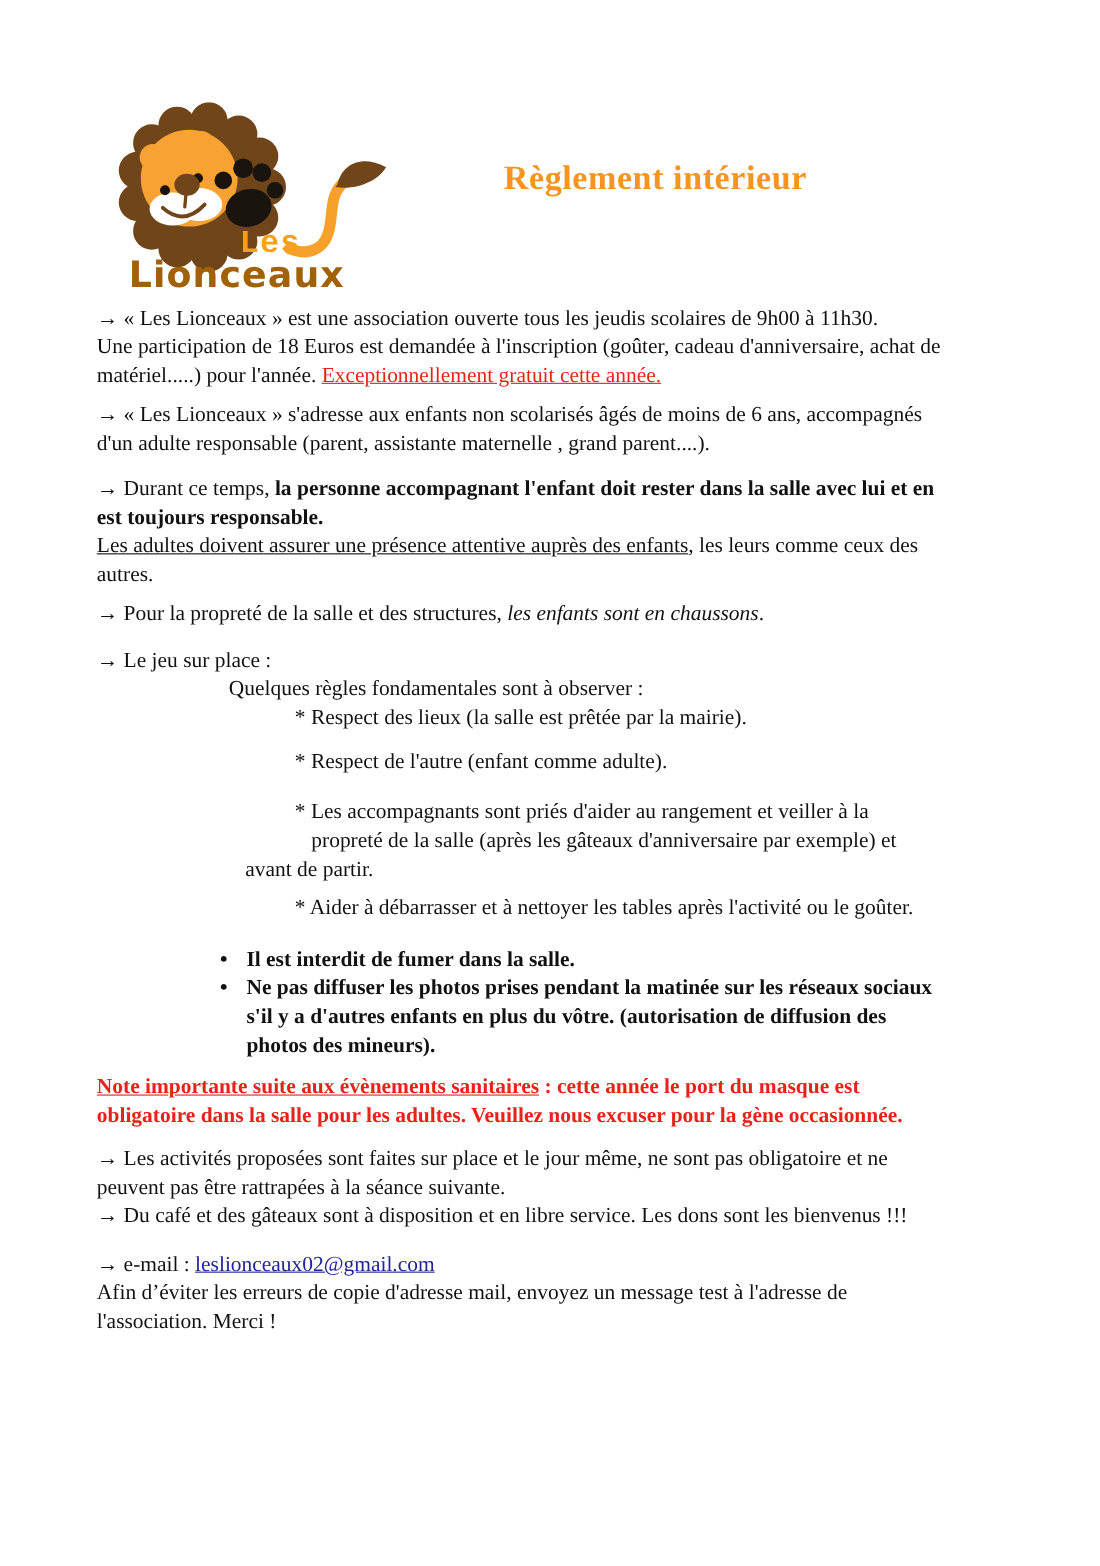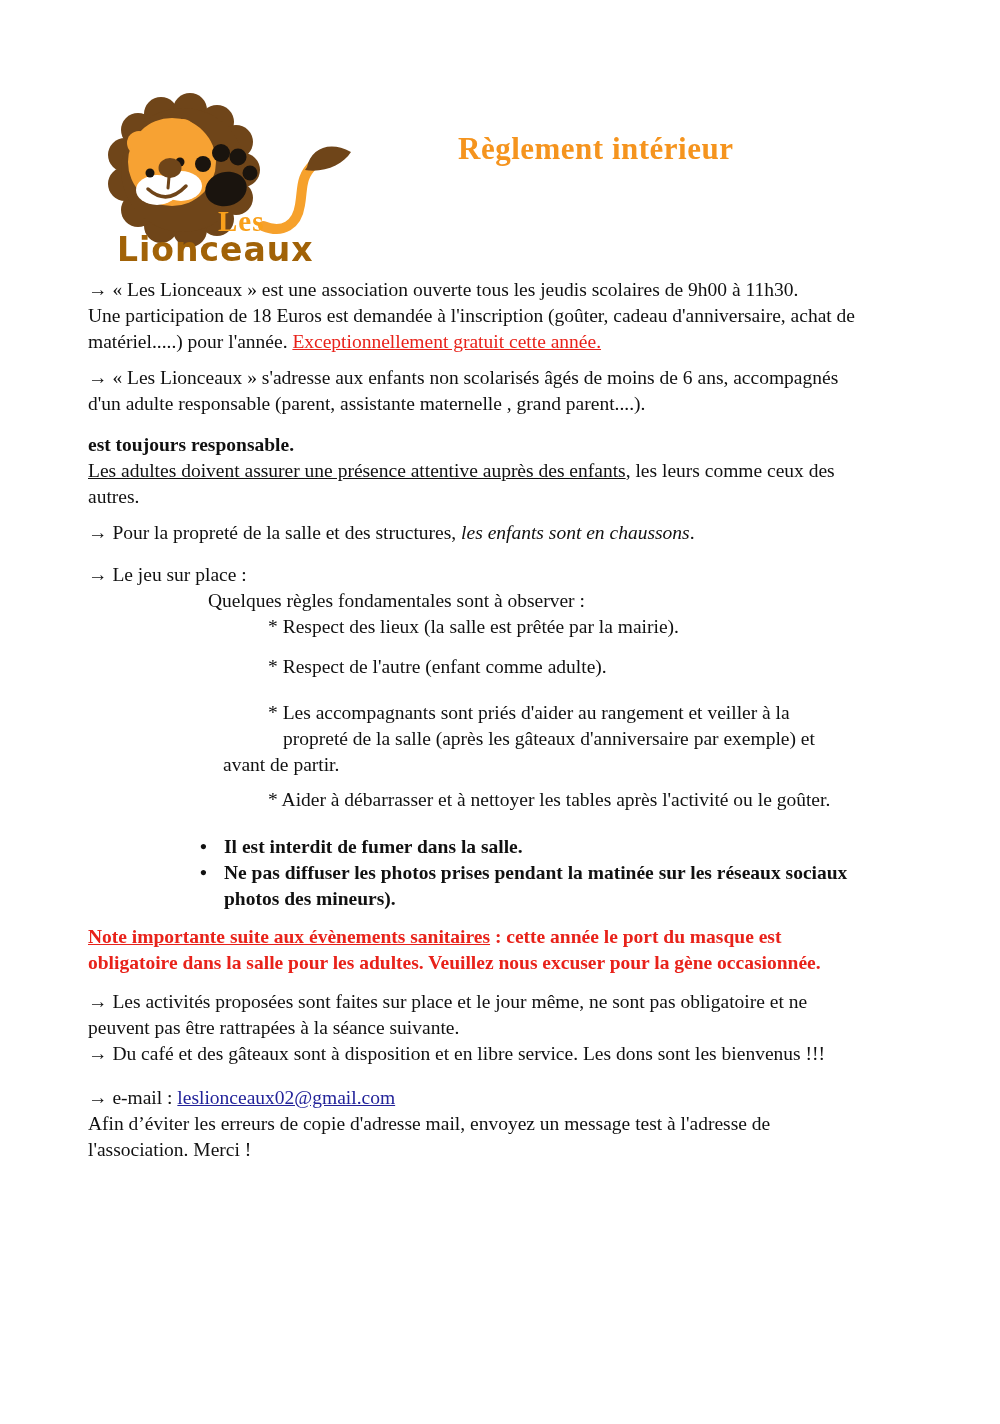--- a/index.html
+++ b/index.html
@@ -10,31 +10,31 @@
     background:#ffffff;
     font-family:"Liberation Serif", serif;
     color:#111111;
     overflow:hidden;
   }
   
   .logo{position:absolute;left:95px;top:93px;width:262px;height:185px;}
   .logo svg{position:absolute;left:0;top:0;}
   .logo-les{
     position:absolute;left:123px;top:112px;
-    font-family:Liberation Serif, serif;
+    font-family:Liberation Mono, monospace;
     font-weight:800;font-size:29px;color:#F9A01B;letter-spacing:1px;
   }
   .logo-lionceaux{
     position:absolute;left:22px;top:137px;
     font-family:"DejaVu Sans", sans-serif;
     font-weight:800;font-size:33px;color:#a16207;letter-spacing:1px;
   }
   
   .doc-title{
-    position:absolute;left:458px;top:131px;
+    position:absolute;left:458px;top:144px;
     font-size:31px;font-weight:bold;color:#F5941E;
     letter-spacing:0.5px;
     font-family:"Liberation Serif", serif;
   }
   
   .content{
     position:absolute;left:88px;top:277px;width:890px;
     font-size:19.5px;line-height:26px;
   }
   .block{margin:0;}
@@ -120,20 +120,21 @@
       <div class="block" style="margin-top: 0px;">
         <div class="line"><span>→ « Les Lionceaux » est une association ouverte tous les jeudis scolaires de 9h00 à 11h30.</span></div>
         <div class="line"><span>Une participation de 18 Euros est demandée à l'inscription (goûter, cadeau d'anniversaire, achat de</span></div>
         <div class="line"><span>matériel.....) pour l'année. </span><span style="text-decoration: underline; color: rgb(232, 34, 26);">Exceptionnellement gratuit cette année.</span></div>
       </div>
       <div class="block" style="margin-top: 10px;">
         <div class="line"><span>→ « Les Lionceaux » s'adresse aux enfants non scolarisés âgés de moins de 6 ans, accompagnés</span></div>
         <div class="line"><span>d'un adulte responsable (parent, assistante maternelle , grand parent....).</span></div>
       </div>
       <div class="block" style="margin-top: 15px;">
+        <div class="line"><span>→ Durant ce temps, </span><span style="font-weight: bold;">la personne accompagnant l'enfant doit rester dans la salle avec lui et en</span></div>
         <div class="line"><span style="font-weight: bold;">est toujours responsable.</span></div>
         <div class="line"><span style="text-decoration: underline;">Les adultes doivent assurer une présence attentive auprès des enfants</span><span>, les leurs comme ceux des</span></div>
         <div class="line"><span>autres.</span></div>
       </div>
       <div class="block" style="margin-top: 10px;">
         <div class="line"><span>→ Pour la propreté de la salle et des structures, </span><span style="font-style: italic;">les enfants sont en chaussons</span><span>.</span></div>
       </div>
       <div class="block" style="margin-top: 16px;">
         <div class="line"><span>→ Le jeu sur place :</span></div>
         <div class="line" style="padding-left: 120px;"><span>Quelques règles fondamentales sont à observer :</span></div>
@@ -148,20 +149,21 @@
         <div class="line" style="padding-left: 135px;"><span>avant de partir.</span></div>
       </div>
       <div class="block" style="margin-top: 9px;">
         <div class="line" style="padding-left: 180px;"><span>* Aider à débarrasser et à nettoyer les tables après l'activité ou le goûter.</span></div>
       </div>
       <div class="block" style="margin-top: 21px;">
         <div class="line" style="padding-left: 136px;"><span class="marker">•</span><span style="font-weight: bold;">Il est interdit de fumer dans la salle.</span></div>
       </div>
       <div class="block" style="margin-top: 0px;">
         <div class="line" style="padding-left: 136px;"><span class="marker">•</span><span style="font-weight: bold;">Ne pas diffuser les photos prises pendant la matinée sur les réseaux sociaux</span></div>
+        <div class="line" style="padding-left: 136px;"><span style="font-weight: bold;">s'il y a d'autres enfants en plus du vôtre. (autorisation de diffusion des</span></div>
         <div class="line" style="padding-left: 136px;"><span style="font-weight: bold;">photos des mineurs).</span></div>
       </div>
       <div class="block" style="margin-top: 12px;">
         <div class="line"><span style="font-weight: bold; text-decoration: underline; color: rgb(232, 34, 26);">Note importante suite aux évènements sanitaires</span><span style="font-weight: bold; color: rgb(232, 34, 26);"> : cette année le port du masque est</span></div>
         <div class="line"><span style="font-weight: bold; color: rgb(232, 34, 26);">obligatoire dans la salle pour les adultes. Veuillez nous excuser pour la gène occasionnée.</span></div>
       </div>
       <div class="block" style="margin-top: 13px;">
         <div class="line"><span>→ Les activités proposées sont faites sur place et le jour même, ne sont pas obligatoire et ne</span></div>
         <div class="line"><span>peuvent pas être rattrapées à la séance suivante.</span></div>
       </div>

